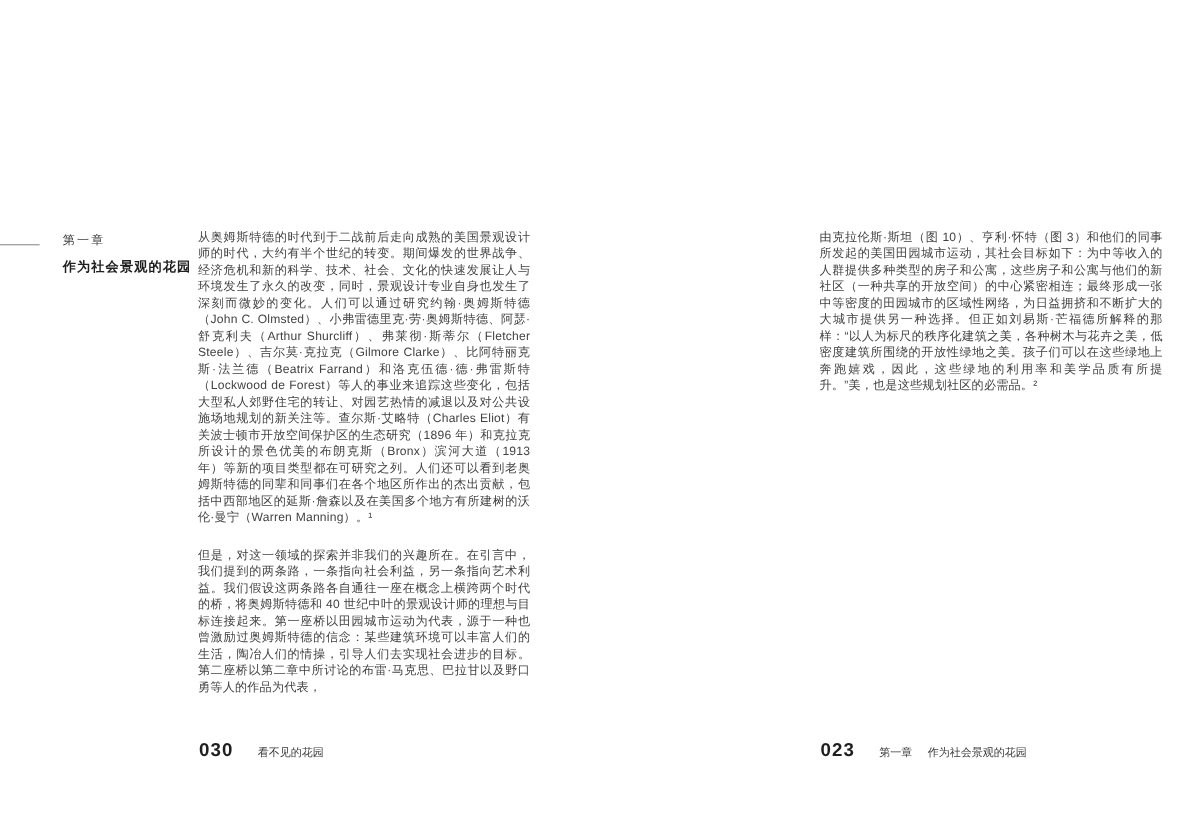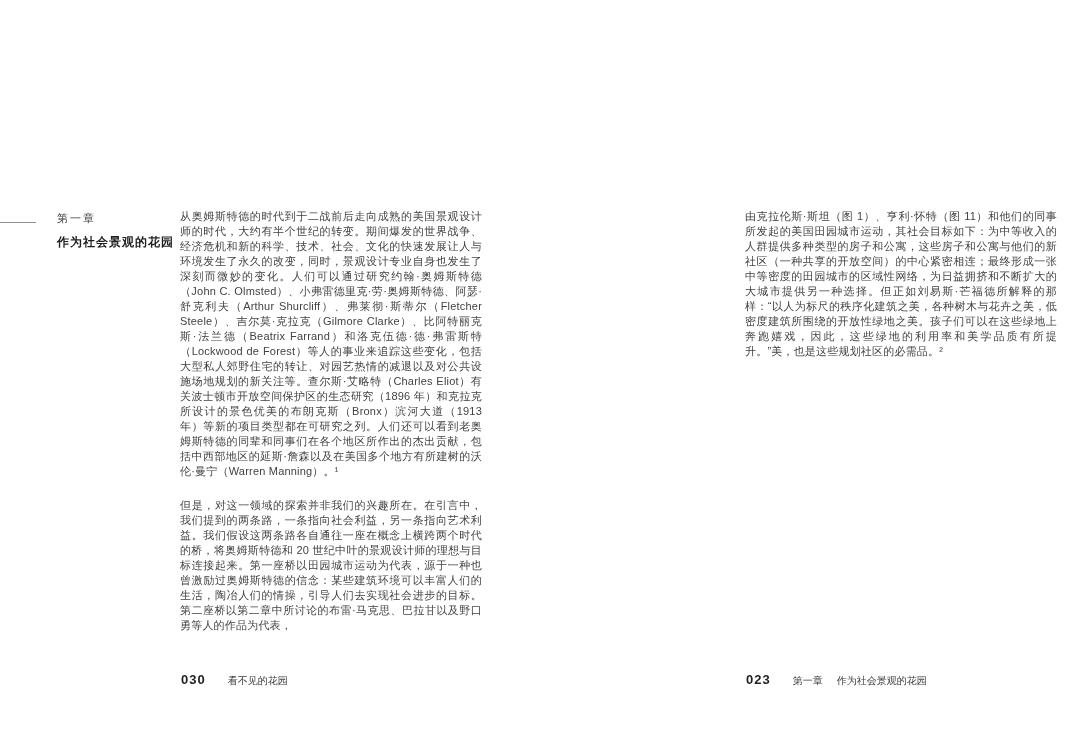--- a/index.html
+++ b/index.html
@@ -59,21 +59,21 @@
     position: absolute;
     top: 672px;
     font-size: 10px;
     color: #3a3a3a;
     white-space: nowrap;
   }
   .page-footer.left  { left: 181px; }
   .page-footer.right { left: 746px; }
   .page-number {
     font-weight: bold;
-    font-size: 13px;
+    font-size: 17px;
     letter-spacing: 1px;
     color: #1f1f1f;
     margin-right: 22px;
   }
   .footer-chapter {
     margin-right: 14px;
     color: #3a3a3a;
   }
   .running-title {
     color: #3a3a3a;
@@ -84,28 +84,28 @@
 <body>
 
 <div class="spread">
 
   <div class="chapter-rule"></div>
   <div class="chapter-label">第一章</div>
   <div class="chapter-title">作为社会景观的花园</div>
 
   <div class="text-col left">
     <p>从奥姆斯特德的时代到于二战前后走向成熟的美国景观设计师的时代，大约有半个世纪的转变。期间爆发的世界战争、经济危机和新的科学、技术、社会、文化的快速发展让人与环境发生了永久的改变，同时，景观设计专业自身也发生了深刻而微妙的变化。人们可以通过研究约翰·奥姆斯特德（John C. Olmsted）、小弗雷德里克·劳·奥姆斯特德、阿瑟·舒克利夫（Arthur Shurcliff）、弗莱彻·斯蒂尔（Fletcher Steele）、吉尔莫·克拉克（Gilmore Clarke）、比阿特丽克斯·法兰德（Beatrix Farrand）和洛克伍德·德·弗雷斯特（Lockwood de Forest）等人的事业来追踪这些变化，包括大型私人郊野住宅的转让、对园艺热情的减退以及对公共设施场地规划的新关注等。查尔斯·艾略特（Charles Eliot）有关波士顿市开放空间保护区的生态研究（1896 年）和克拉克所设计的景色优美的布朗克斯（Bronx）滨河大道（1913 年）等新的项目类型都在可研究之列。人们还可以看到老奥姆斯特德的同辈和同事们在各个地区所作出的杰出贡献，包括中西部地区的延斯·詹森以及在美国多个地方有所建树的沃伦·曼宁（Warren Manning）。¹</p>
-    <p>但是，对这一领域的探索并非我们的兴趣所在。在引言中，我们提到的两条路，一条指向社会利益，另一条指向艺术利益。我们假设这两条路各自通往一座在概念上横跨两个时代的桥，将奥姆斯特德和 20 世纪中叶的景观设计师的理想与目标连接起来。第一座桥以田园城市运动为代表，源于一种也曾激励过奥姆斯特德的信念：某些建筑环境可以丰富人们的生活，陶冶人们的情操，引导人们去实现社会进步的目标。第二座桥以第二章中所讨论的布雷·马克思、巴拉甘以及野口勇等人的作品为代表，</p>
+    <p>但是，对这一领域的探索并非我们的兴趣所在。在引言中，我们提到的两条路，一条指向社会利益，另一条指向艺术利益。我们假设这两条路各自通往一座在概念上横跨两个时代的桥，将奥姆斯特德和 40 世纪中叶的景观设计师的理想与目标连接起来。第一座桥以田园城市运动为代表，源于一种也曾激励过奥姆斯特德的信念：某些建筑环境可以丰富人们的生活，陶冶人们的情操，引导人们去实现社会进步的目标。第二座桥以第二章中所讨论的布雷·马克思、巴拉甘以及野口勇等人的作品为代表，</p>
   </div>
 
   <div class="page-footer left">
     <span class="page-number">030</span><span class="running-title">看不见的花园</span>
   </div>
 
   <div class="text-col right">
-    <p>由克拉伦斯·斯坦（图 1）、亨利·怀特（图 11）和他们的同事所发起的美国田园城市运动，其社会目标如下：为中等收入的人群提供多种类型的房子和公寓，这些房子和公寓与他们的新社区（一种共享的开放空间）的中心紧密相连；最终形成一张中等密度的田园城市的区域性网络，为日益拥挤和不断扩大的大城市提供另一种选择。但正如刘易斯·芒福德所解释的那样：“以人为标尺的秩序化建筑之美，各种树木与花卉之美，低密度建筑所围绕的开放性绿地之美。孩子们可以在这些绿地上奔跑嬉戏，因此，这些绿地的利用率和美学品质有所提升。”美，也是这些规划社区的必需品。²</p>
+    <p>由克拉伦斯·斯坦（图 10）、亨利·怀特（图 3）和他们的同事所发起的美国田园城市运动，其社会目标如下：为中等收入的人群提供多种类型的房子和公寓，这些房子和公寓与他们的新社区（一种共享的开放空间）的中心紧密相连；最终形成一张中等密度的田园城市的区域性网络，为日益拥挤和不断扩大的大城市提供另一种选择。但正如刘易斯·芒福德所解释的那样：“以人为标尺的秩序化建筑之美，各种树木与花卉之美，低密度建筑所围绕的开放性绿地之美。孩子们可以在这些绿地上奔跑嬉戏，因此，这些绿地的利用率和美学品质有所提升。”美，也是这些规划社区的必需品。²</p>
   </div>
 
   <div class="page-footer right">
     <span class="page-number">023</span><span class="footer-chapter">第一章</span><span class="running-title">作为社会景观的花园</span>
   </div>
 
 </div>
 
 </body></html>

